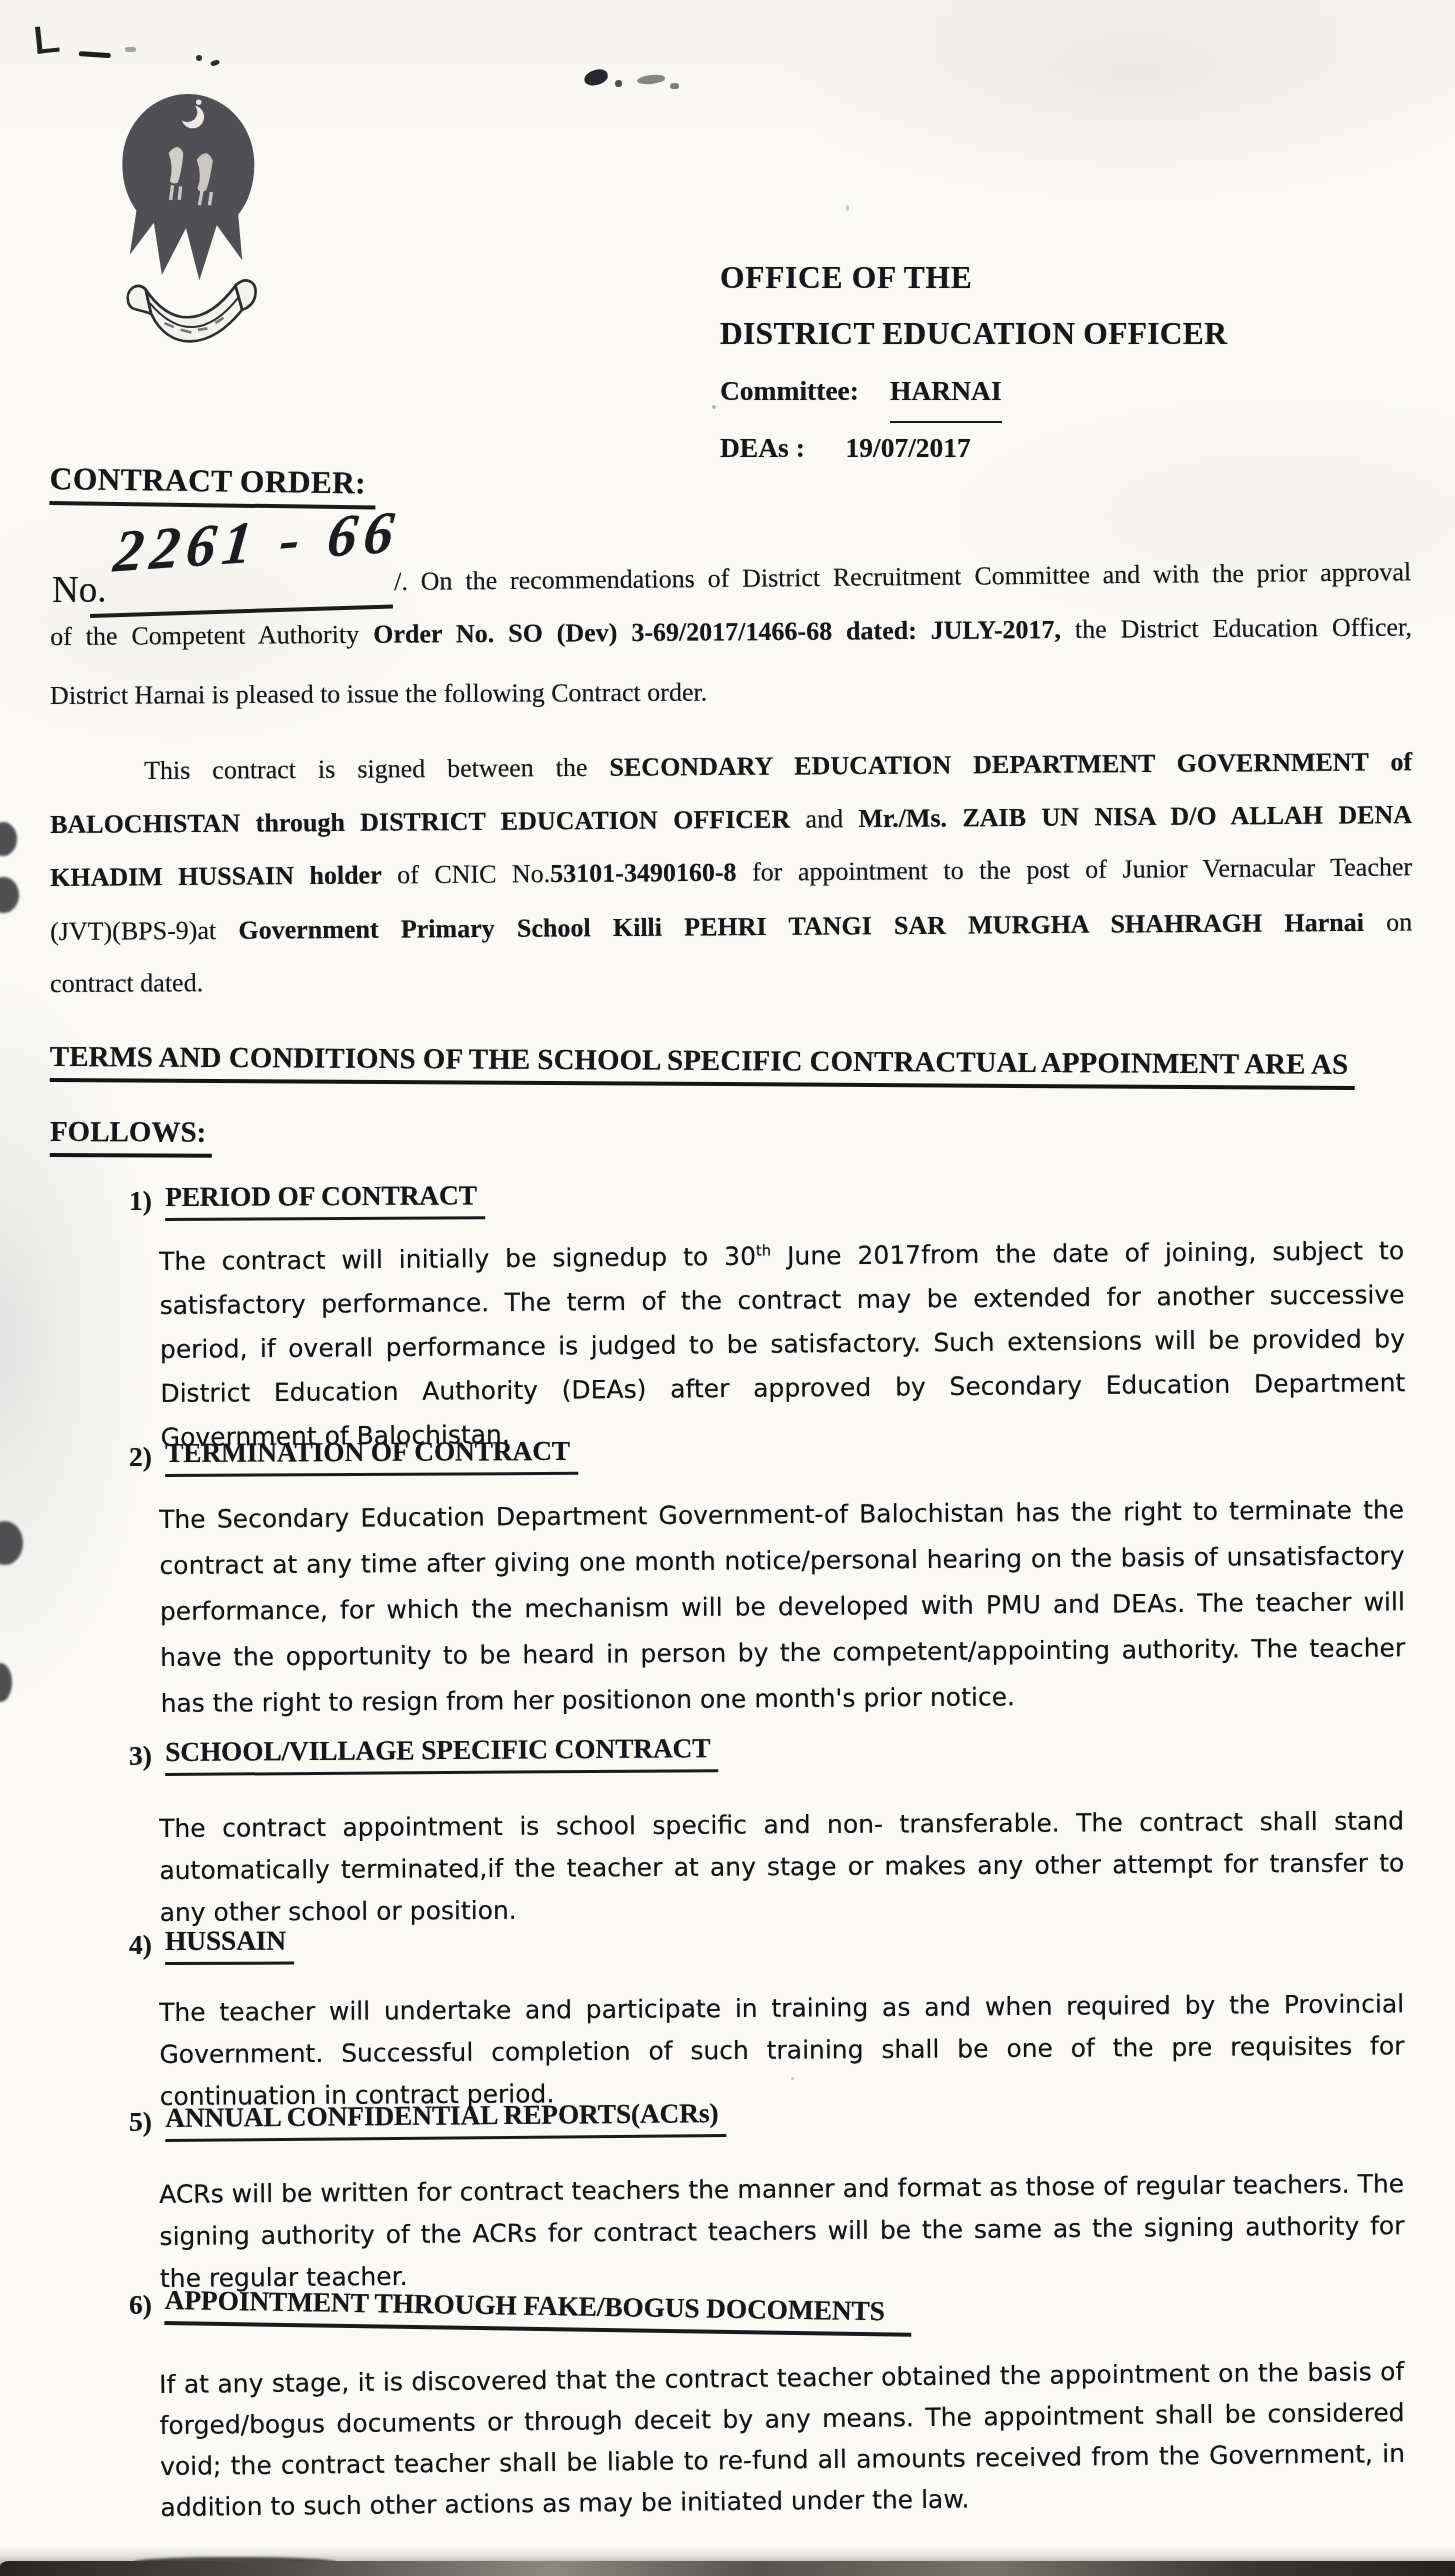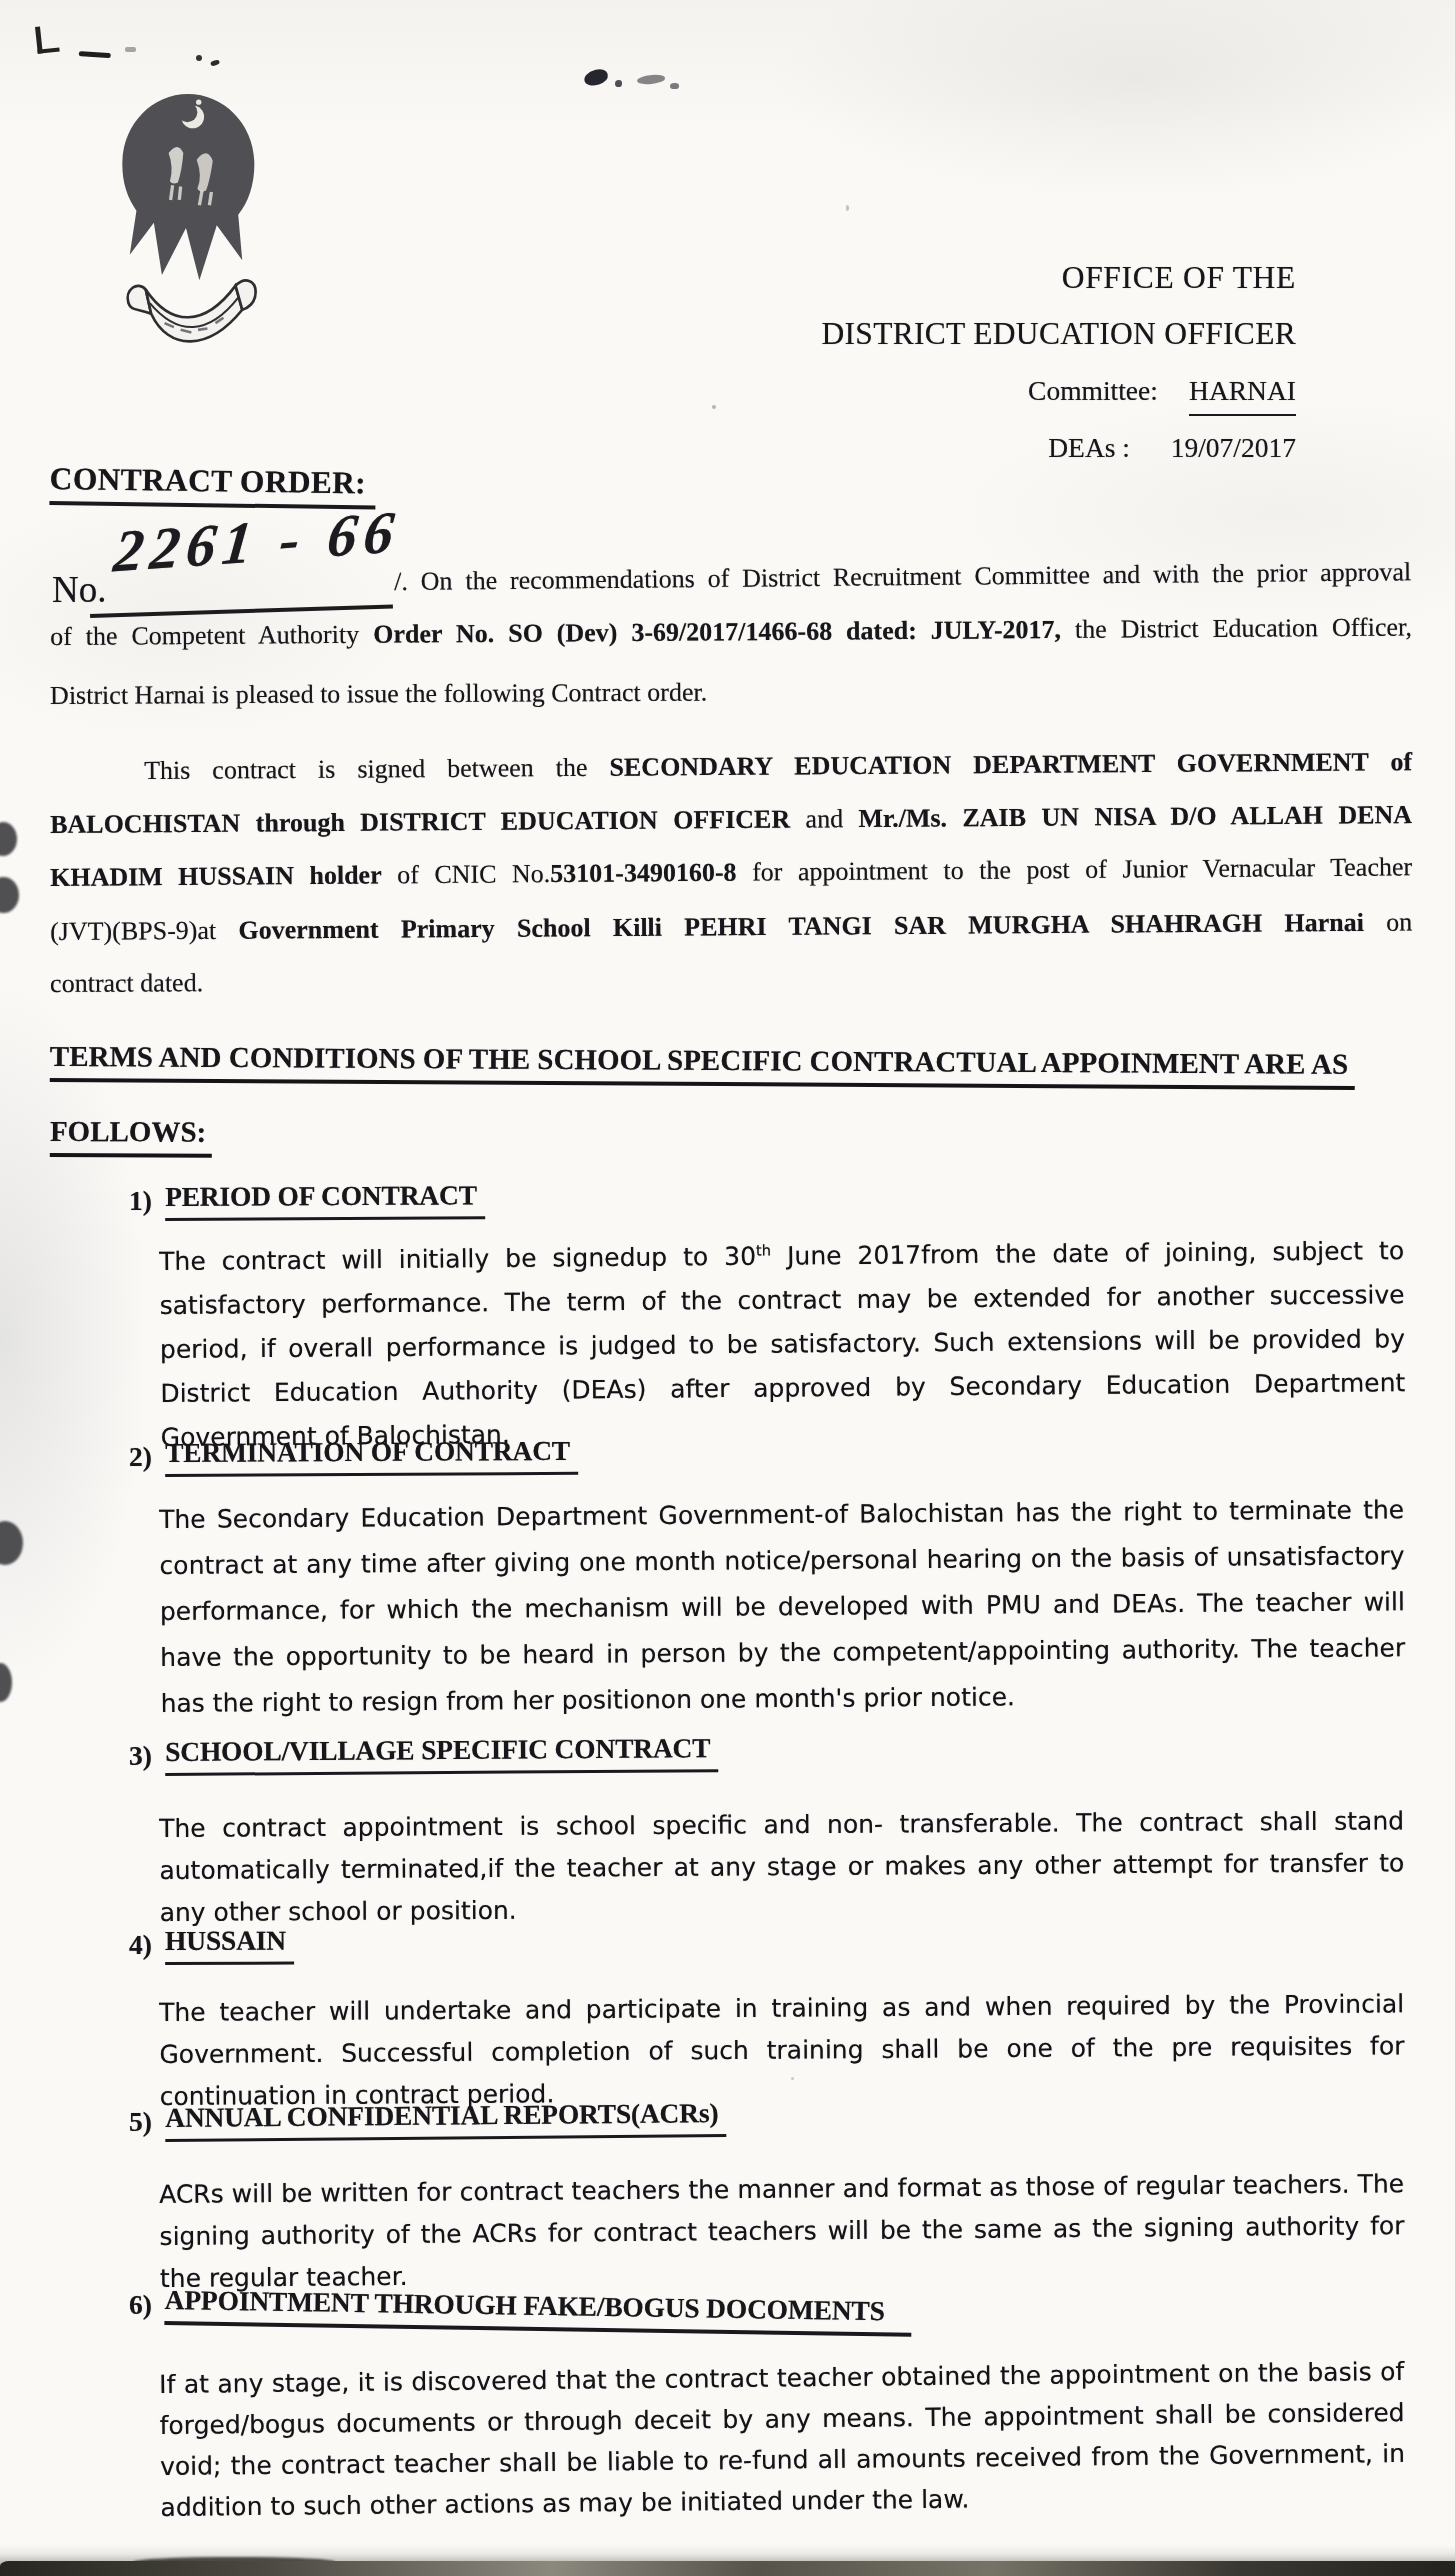--- a/index.html
+++ b/index.html
@@ -15,26 +15,26 @@
       linear-gradient(180deg, rgba(233,231,228,.40), rgba(250,249,246,0) 5%);
   }
   .ink{text-shadow:0 0 0.8px rgba(25,25,30,.55);}
   .sans{font-family:"DejaVu Sans","Liberation Sans",sans-serif;}
   .abs{position:absolute;transform-origin:left top;}
   .b{font-weight:700;}
   .just{text-align:justify;text-align-last:justify;}
   sup{font-size:14.7px;vertical-align:super;line-height:0;}
 
   
-  .hdr{left:720px;width:576px;text-align:right;font-weight:400;}
+  .hdr{left:720px;width:576px;text-align:left;font-weight:700;}
   .hdr1{top:260px;font-size:31.5px;letter-spacing:0.7px;}
   .hdr2{top:316px;font-size:31.5px;letter-spacing:0.3px;}
   .hdr3{top:375px;font-size:27.5px;}
   .hdr4{top:432px;font-size:27.5px;}
-  .u4{border-bottom:2.7px solid #1a1a1e;padding-bottom:8px;}
+  .u4{border-bottom:2.7px solid #1a1a1e;padding-bottom:15px;}
 
   
   .order-h{left:50px;top:461px;font-size:31.5px;font-weight:700;border-bottom:4px solid #1a1a1e;
            padding:0 9.4px 4px 0;transform:rotate(0.8deg);letter-spacing:0.3px;}
 
   
   .no-label{left:52px;top:568px;font-size:37px;}
   .hand-no{left:118px;top:517px;font-size:59px;font-style:italic;font-weight:700;
            letter-spacing:6.7px;transform:rotate(-4deg) skewX(-10deg);color:#1b1b20;}
   .hand-underline{left:90px;top:614px;width:303px;height:0;border-bottom:4px solid #1c1c1e;

